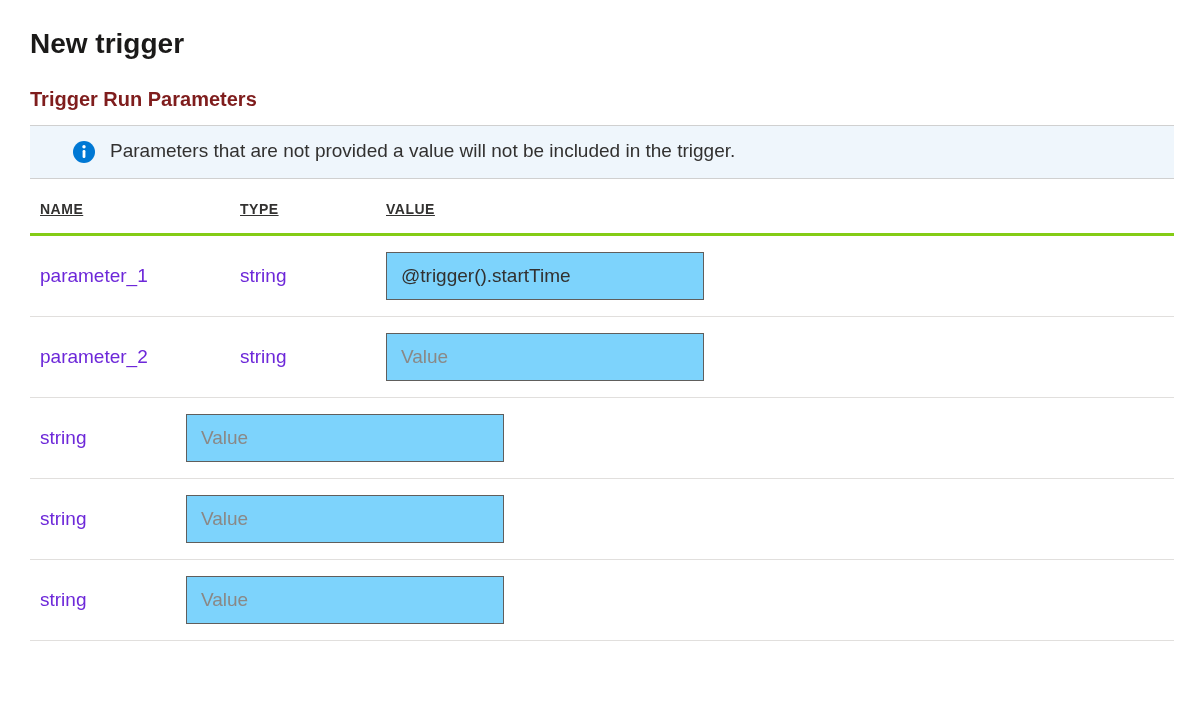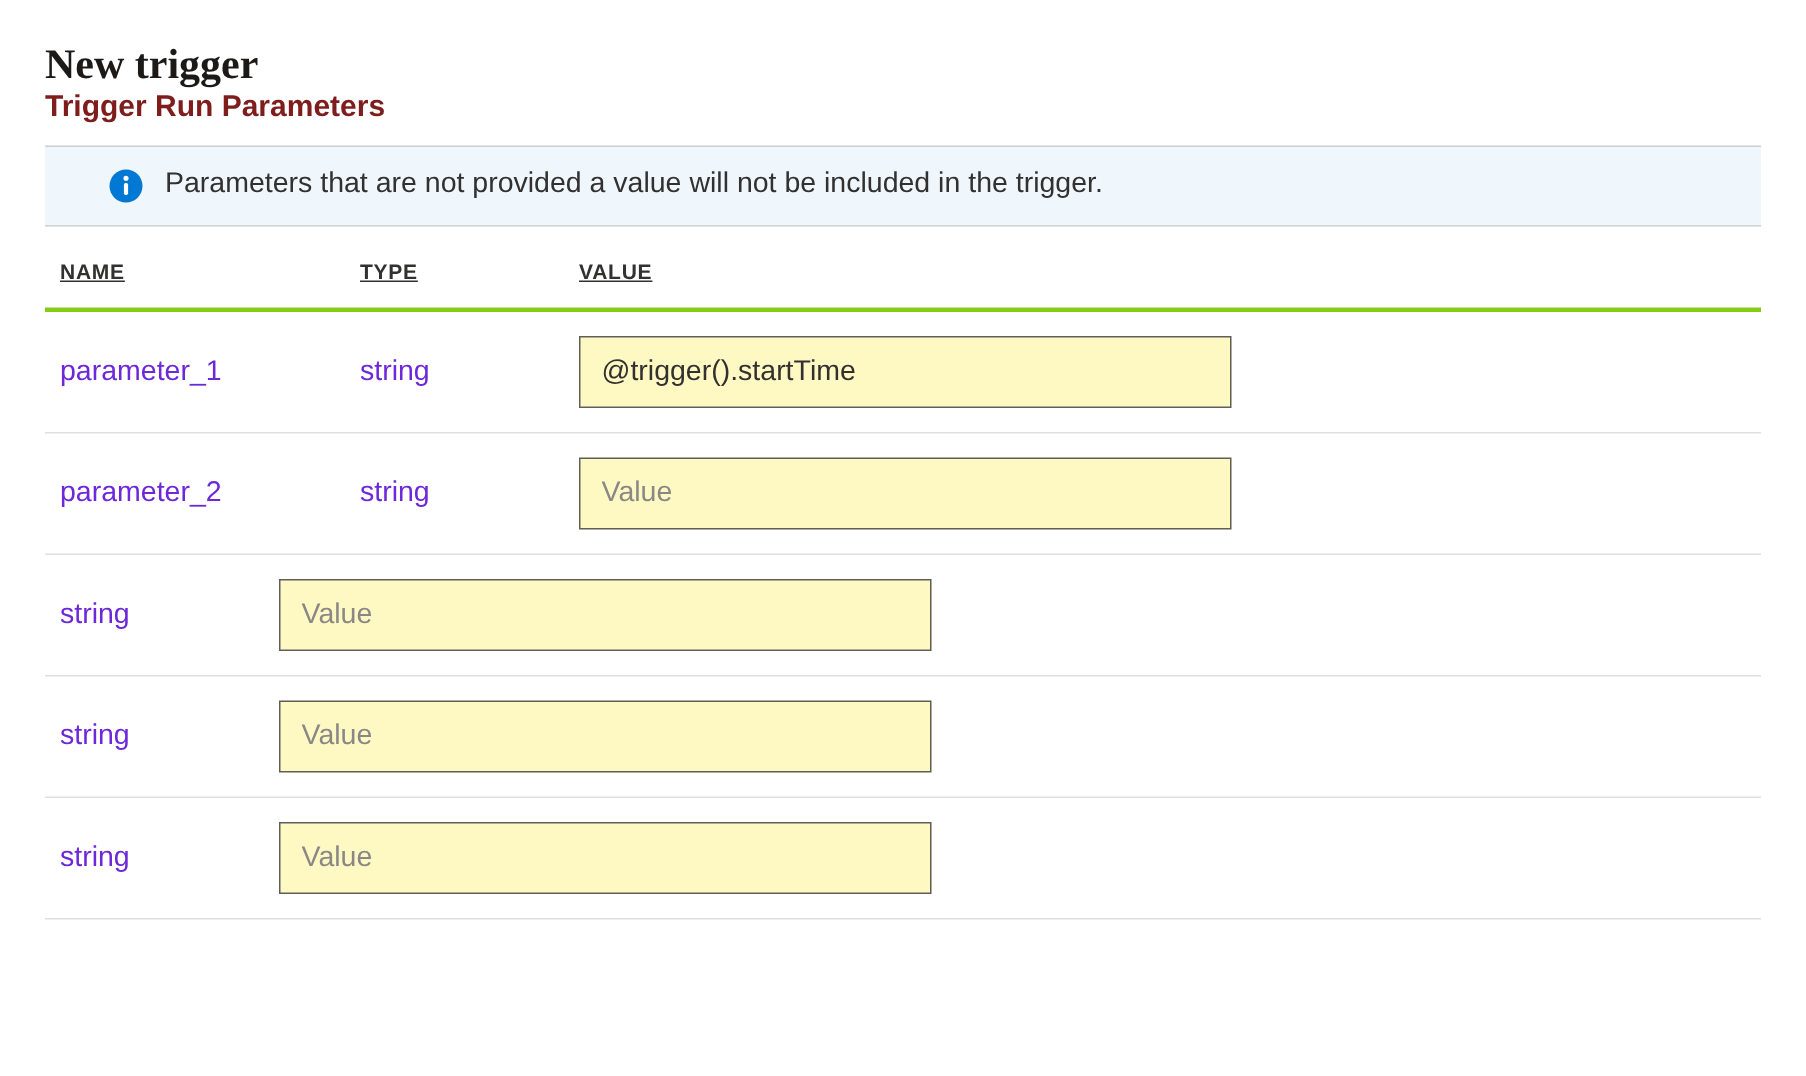--- a/index.html
+++ b/index.html
@@ -6,22 +6,22 @@
     body {
       font-family: "Segoe UI", -apple-system, BlinkMacSystemFont, sans-serif;
       background: #fff;
       color: #323130;
       padding: 20px 30px;
     }
     .page-title {
       font-size: 28px;
       font-weight: 600;
       color: #1b1a19;
+      margin-bottom: 28px;
       margin-top: 8px;
-      font-family: Liberation Serif, serif;
     }
     .section-title {
       font-size: 20px;
       font-weight: 700;
       color: #7f1d1d;
       margin-bottom: 14px;
     }
     .info-banner {
       background: #eff6fc;
       border-top: 1px solid #d0d0d0;
@@ -58,28 +58,28 @@
       display: flex;
       align-items: center;
       padding: 16px 10px;
       border-bottom: 1px solid #e1dfdd;
     }
     .param-name, .param-type {
       font-size: 19px;
       color: #6d28d9;
     }
     .value-input {
-      width: 435px;
+      width: 318px;
       height: 48px;
       padding: 0 14px;
       font-size: 19px;
       font-family: inherit;
       color: #323130;
       border: 1px solid #605e5c;
-      background: #fef9c3;
+      background: #7dd3fc;
       outline: none;
     }
     .value-input::placeholder {
       color: #8a8886;
     }
   </style>
 </head>
 <body>
 
 <h1 class="page-title">New trigger</h1>

